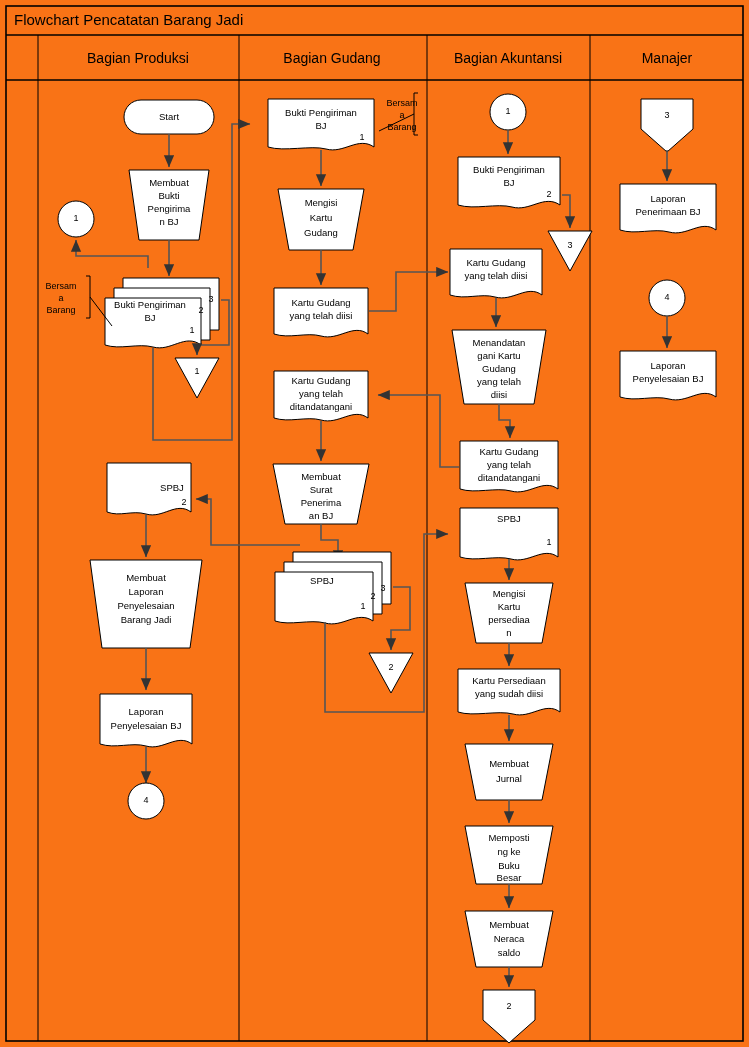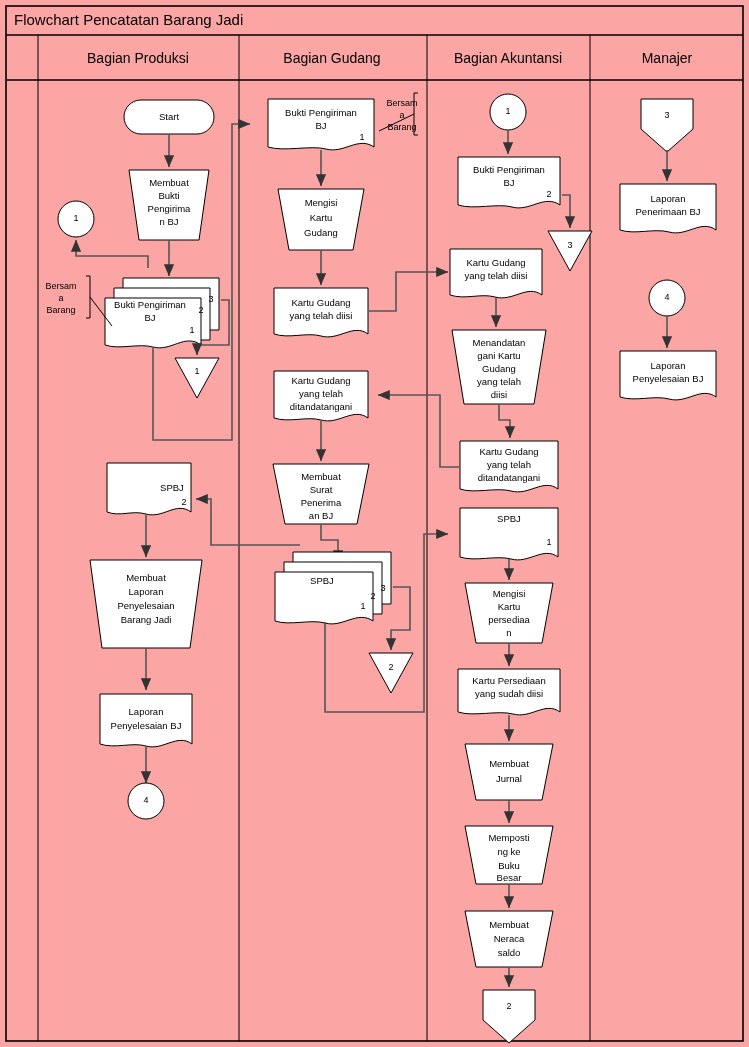--- a/index.html
+++ b/index.html
@@ -1,17 +1,17 @@
 <!DOCTYPE html>
 <html><head>
 <meta charset="utf-8">
 <style>
   html,body{margin:0;padding:0;background:#ffffff;}
   body{font-family:"Liberation Sans", sans-serif;}
-  #page{position:relative;width:749px;height:1047px;background:#fca5a5;overflow:hidden;}
+  #page{position:relative;width:749px;height:1047px;background:#f97316;overflow:hidden;}
   svg{display:block;}
   .shape{fill:#ffffff;stroke:#000000;stroke-width:1;}
   .line{stroke:#555555;stroke-width:1.6;fill:none;}
   .line-thin{stroke:#000000;stroke-width:1;fill:none;}
   .frame{fill:none;stroke:#000000;stroke-width:1.6;}
   .txt{font-family:"Liberation Sans", sans-serif;font-size:9.5px;fill:#000;text-anchor:middle;dominant-baseline:middle;}
   .txt-hdr{font-family:"Liberation Sans", sans-serif;font-size:14px;fill:#000;text-anchor:middle;dominant-baseline:middle;}
   .txt-title{font-family:"Liberation Sans", sans-serif;font-size:15px;fill:#000;text-anchor:start;dominant-baseline:middle;}
   .txt-num{font-family:"Liberation Sans", sans-serif;font-size:9px;fill:#000;text-anchor:middle;dominant-baseline:middle;}
   .txt-note{font-family:"Liberation Sans", sans-serif;font-size:9px;fill:#000;text-anchor:middle;dominant-baseline:middle;}

